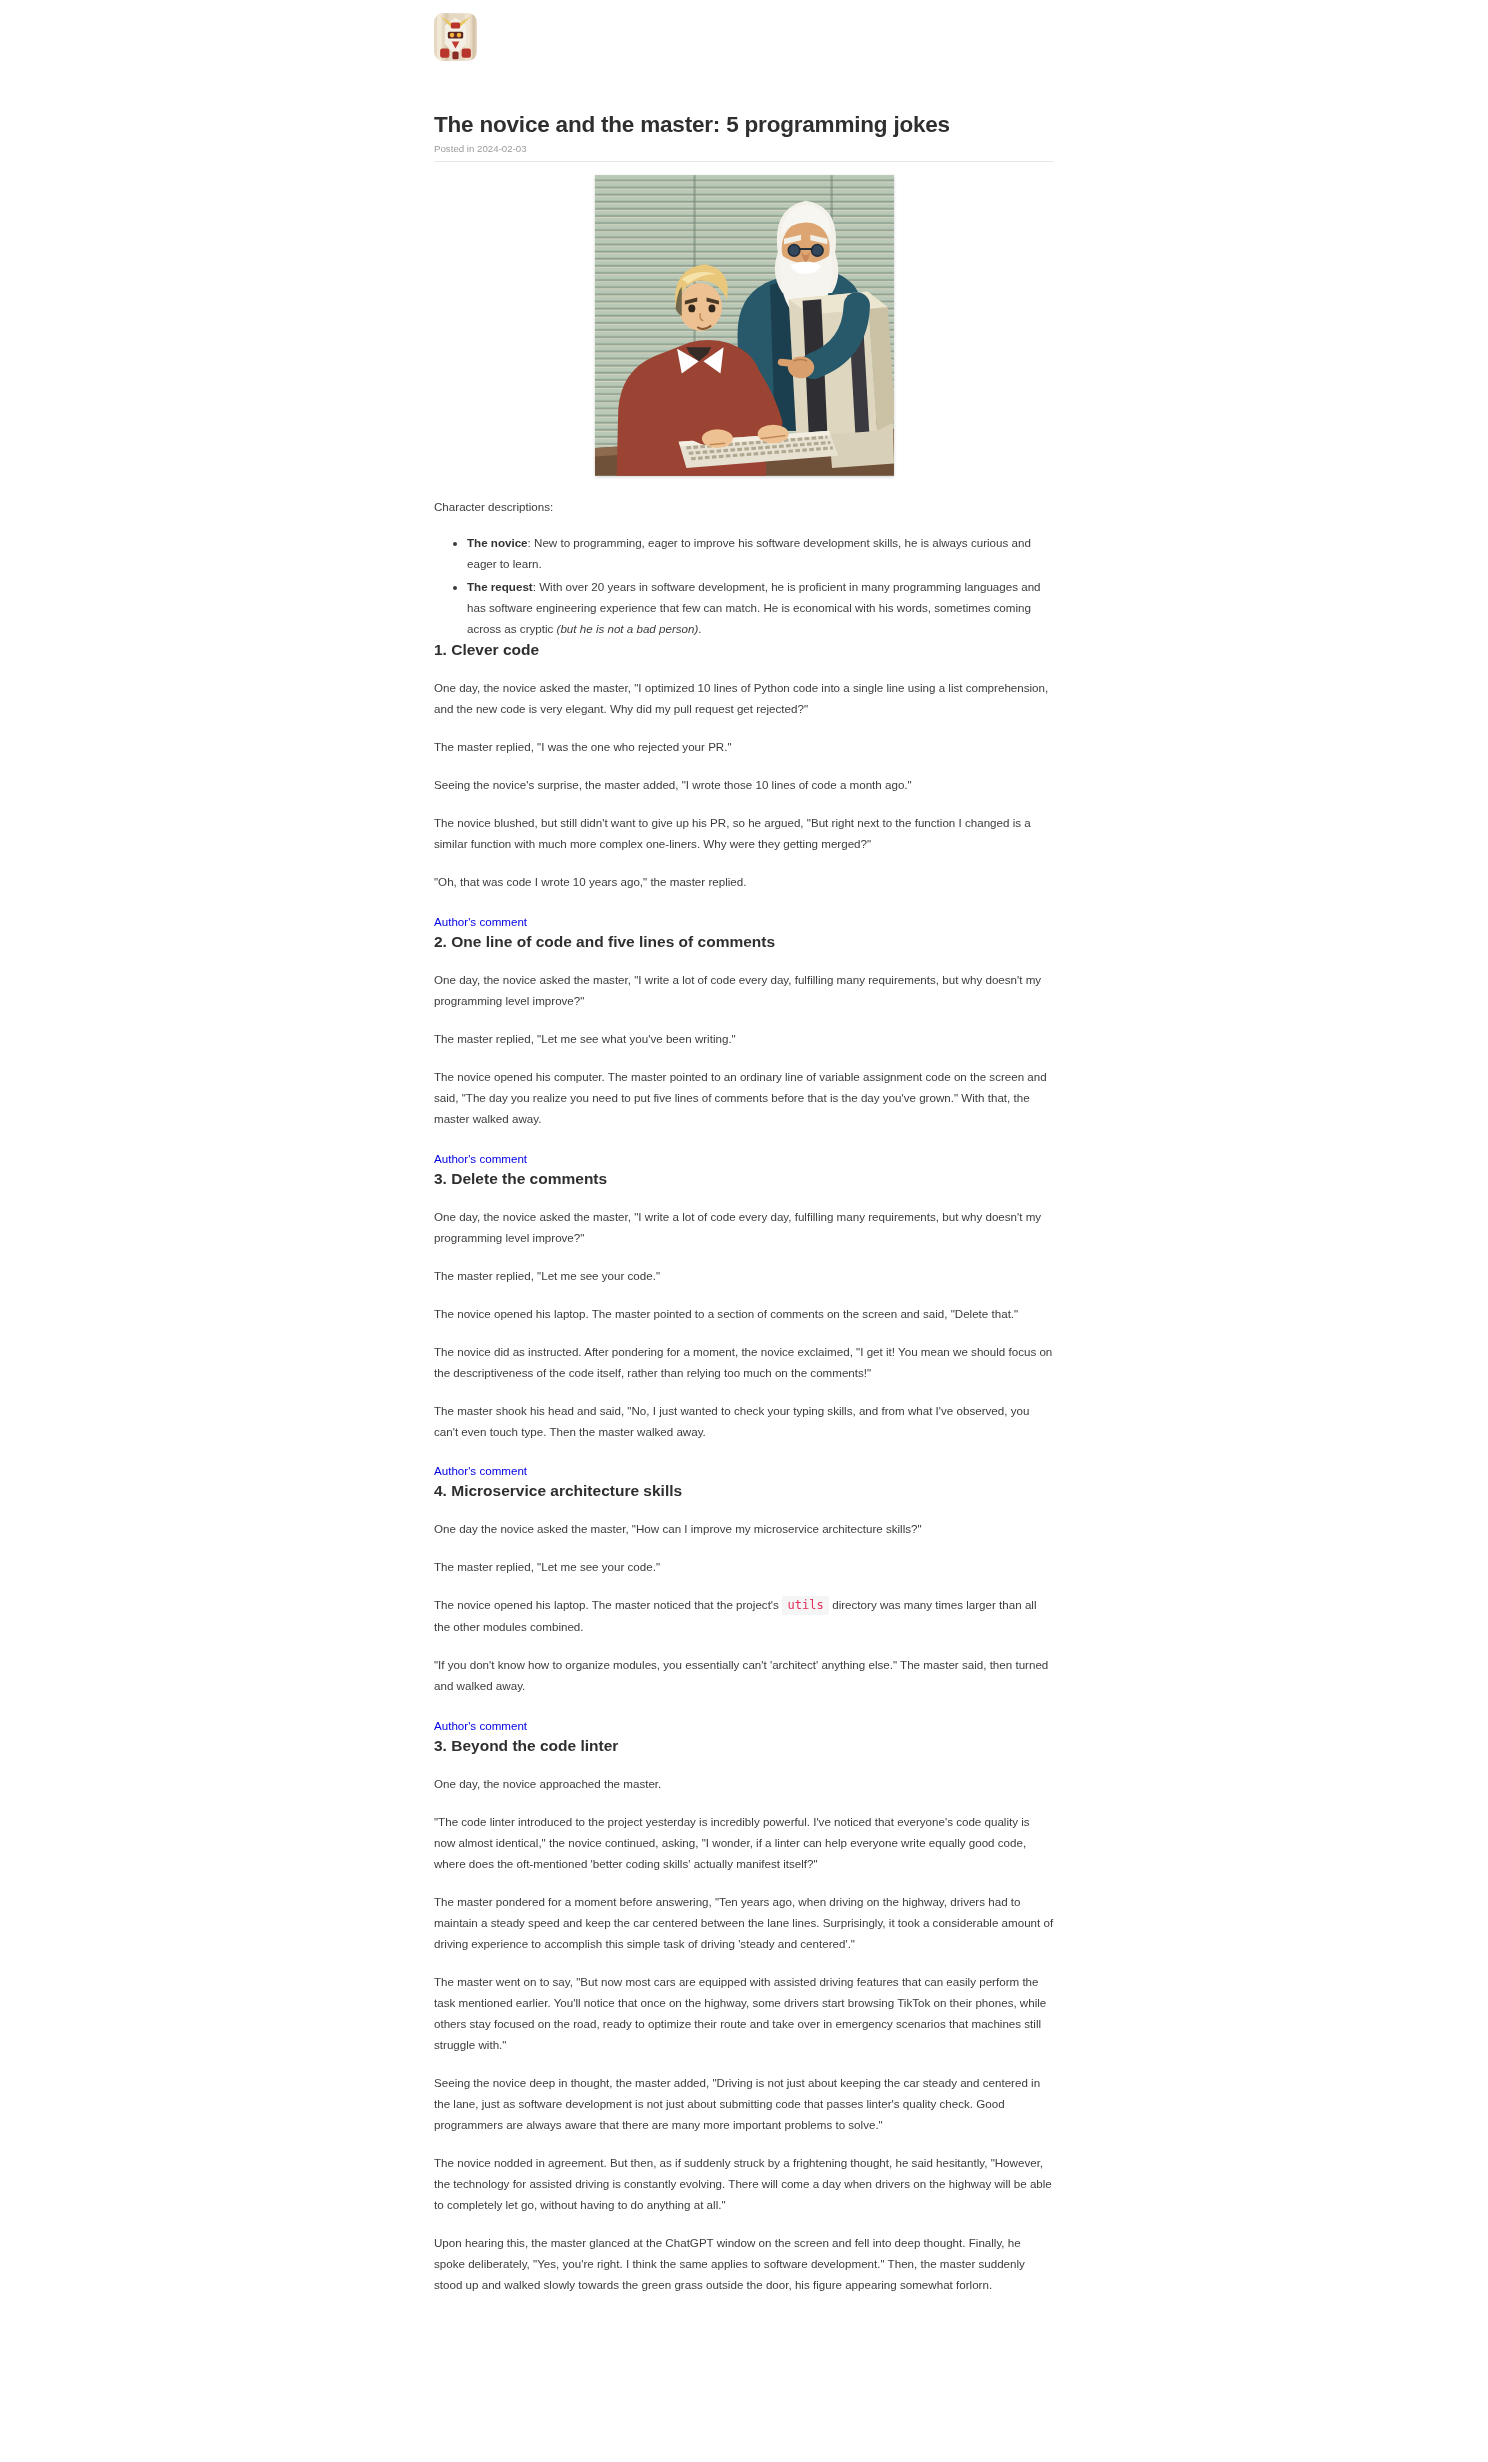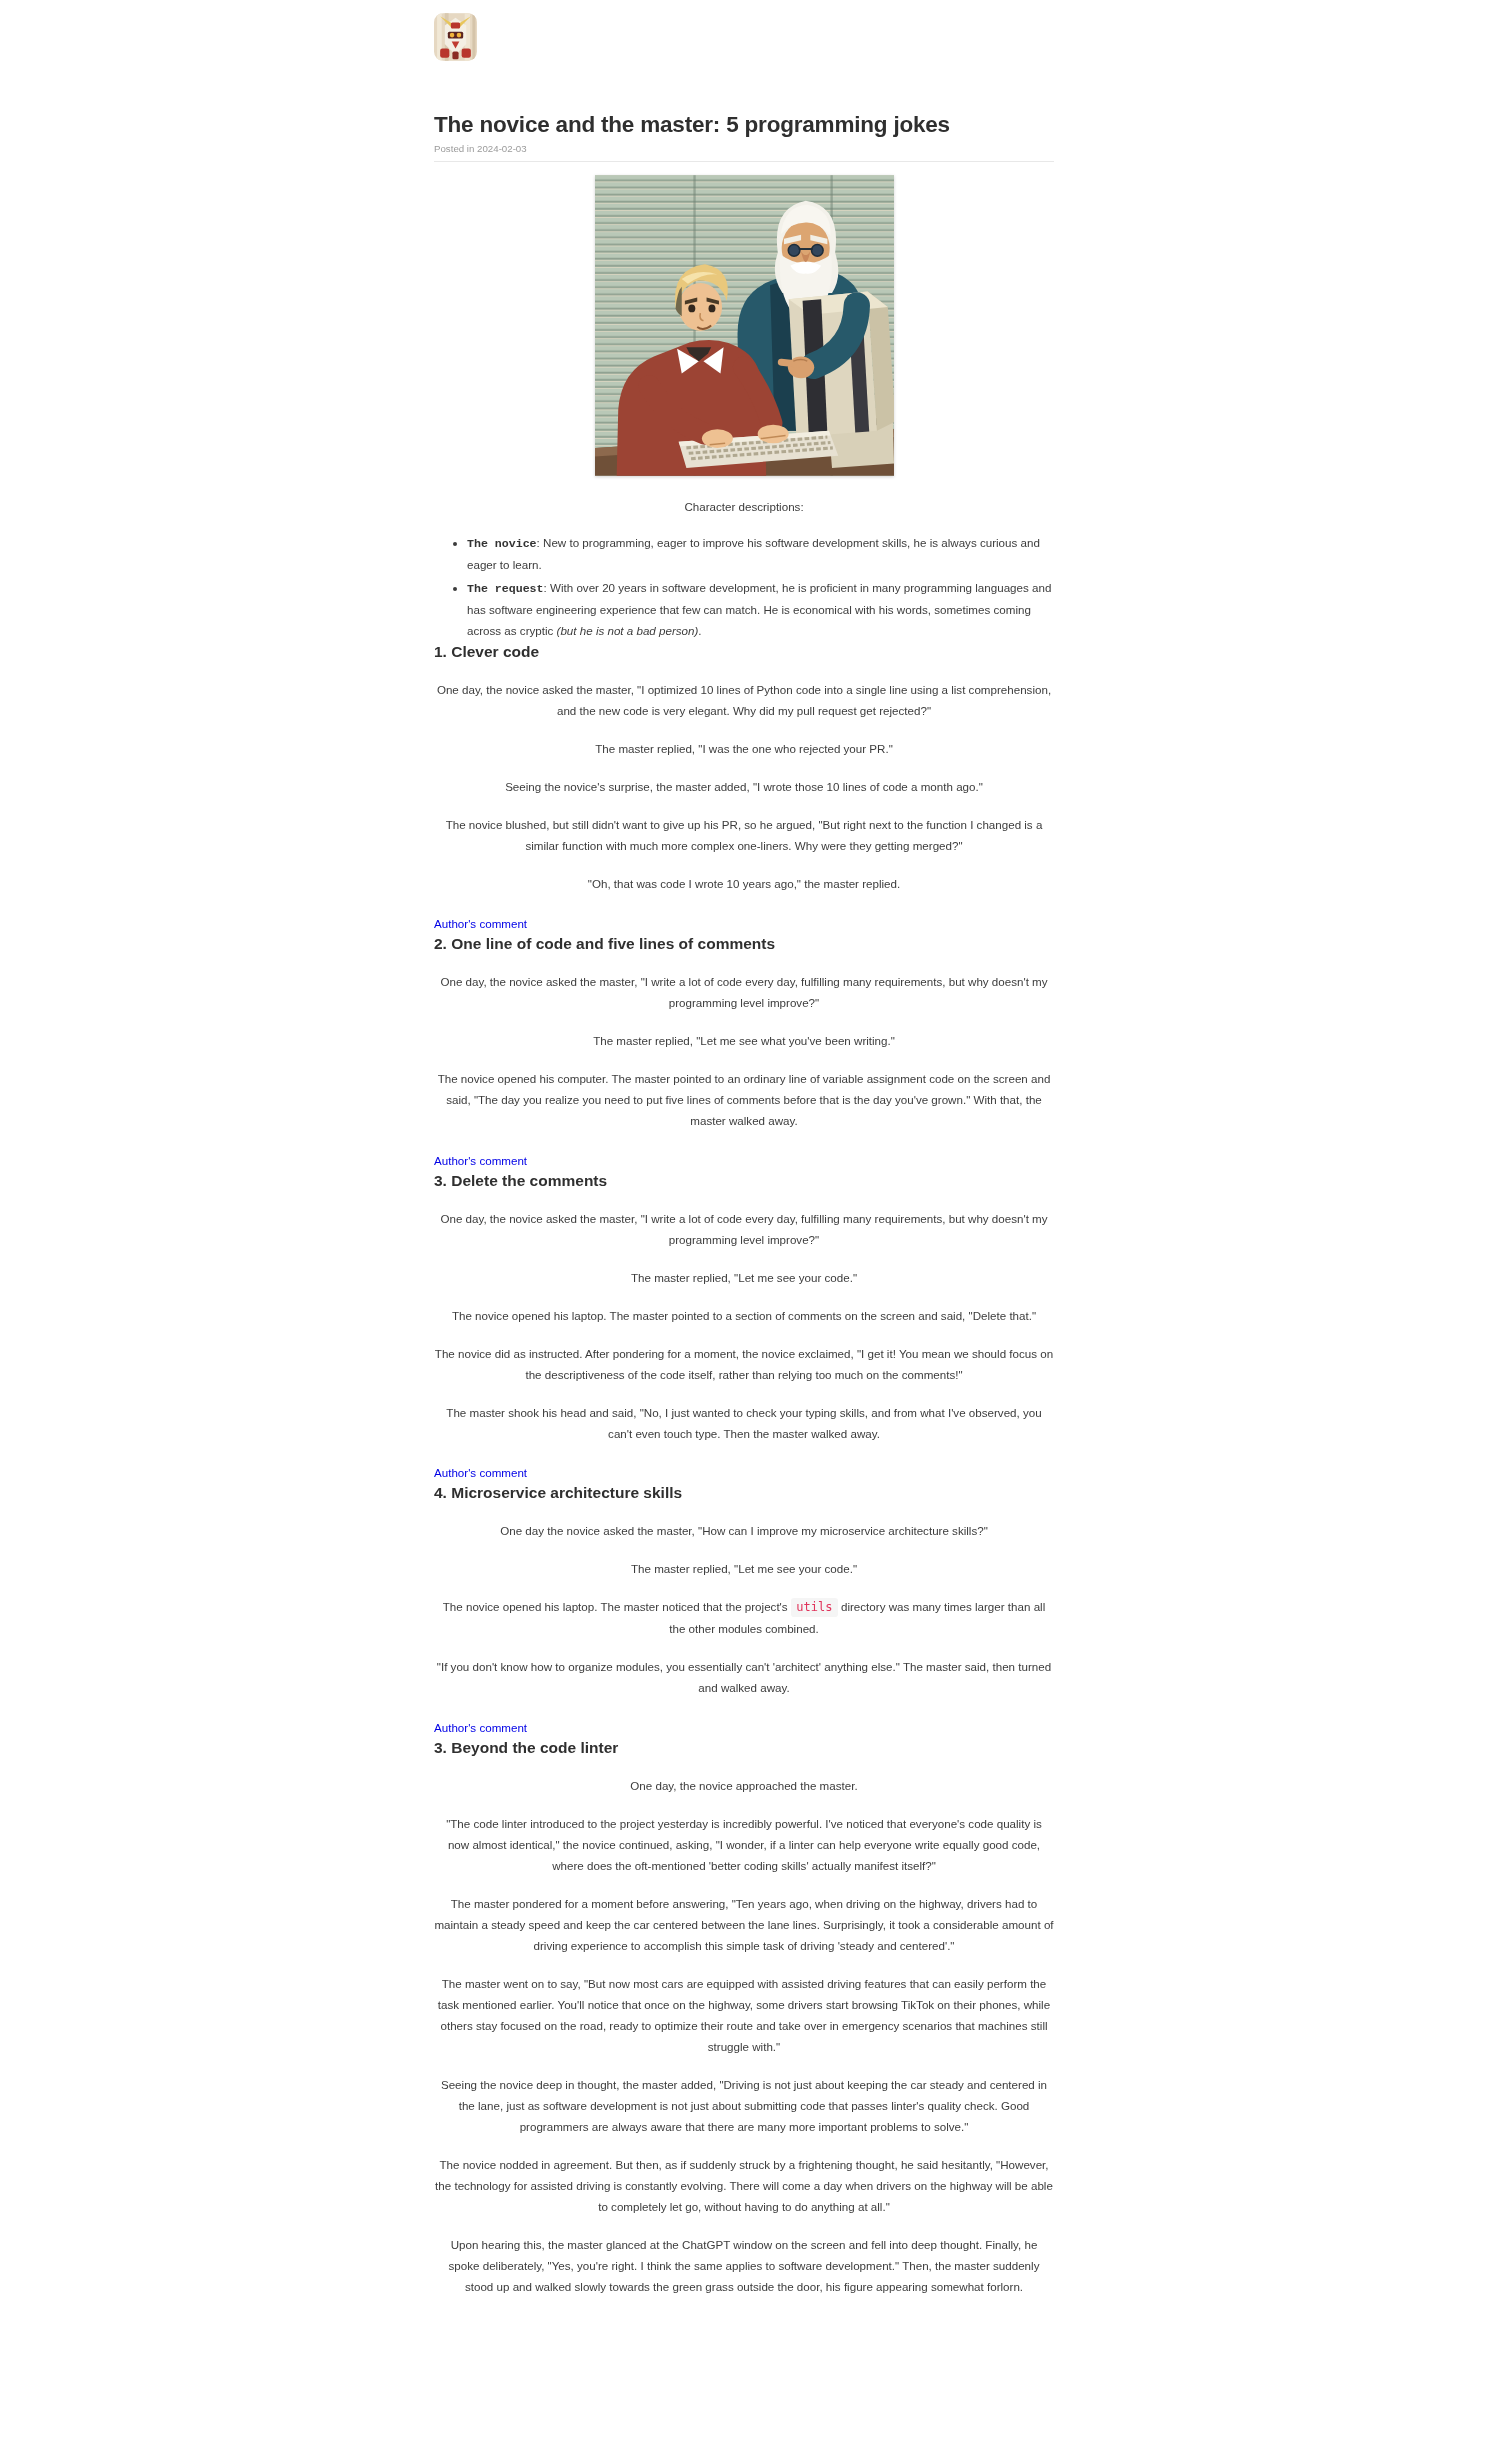--- a/index.html
+++ b/index.html
@@ -11,25 +11,25 @@
   .logo { width:43px; height:48px; border-radius:9.3px; overflow:hidden; display:block; cursor:pointer; }
 
   h1.post-title { margin-top:51px; font-size:22.5px; line-height:26px; font-weight:bold; color:#2f2f2f; letter-spacing:-0.2px; }
   .post-meta { margin-top:5.4px; font-size:9.7px; color:#9b9b9b; }
   hr.rule { border:0; border-top:0.8px solid #e8e8e8; margin-top:7px; }
 
   .hero-wrap { text-align:center; margin-top:12.4px; }
   .hero { display:inline-block; width:299px; height:301px; box-shadow:0 0.8px 3.1px rgba(0,0,0,.18); background:#bcc9ba; }
 
   .body-text { font-size:11.6px; line-height:21px; color:#3c3c3c; }
-  p.para { margin-top:17px;text-align:center; }
+  p.para { margin-top:17px; }
   .char-intro { margin-top:15.5px; }
   ul.char-list { margin-top:15.5px; padding-left:33px; }
   ul.char-list li { font-size:11.6px; line-height:21px; margin-bottom:1.6px; }
-  .b { font-weight:bold; color:#333;font-family:Liberation Mono, monospace; }
+  .b { font-weight:bold; color:#333; }
   .i { font-style:italic; }
 
   h2.sec-h { font-size:15.5px; line-height:20px; font-weight:bold; color:#2f2f2f; }
   .author-link { display:inline-block; margin-top:18.6px; color:#0000e6; font-size:11.6px; text-decoration:none; cursor:pointer; }
 
   code.inline-code { font-family:"DejaVu Sans Mono", monospace; font-size:12px; color:#e0325a; background:#f5f5f5; padding:2.3px 5.4px; border-radius:3.1px; }
 </style>
 </head>
 <body>
 

